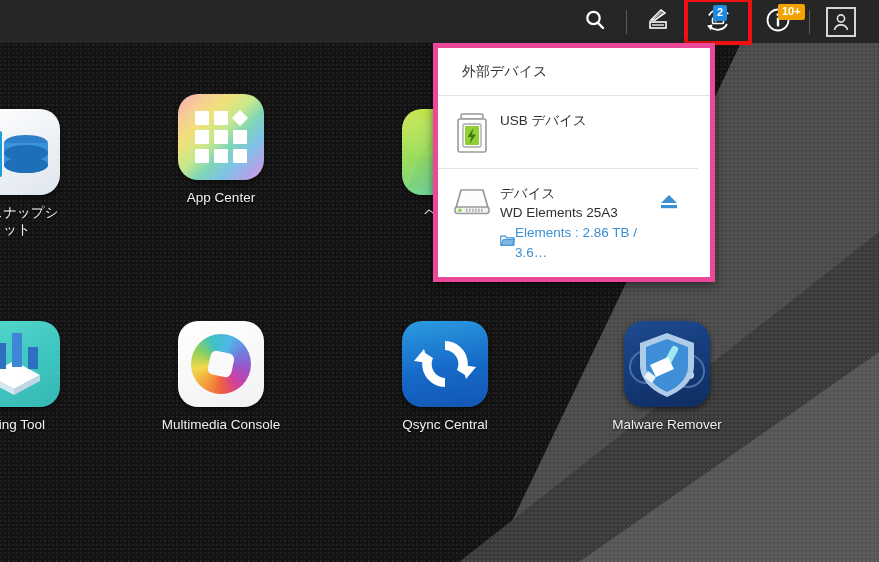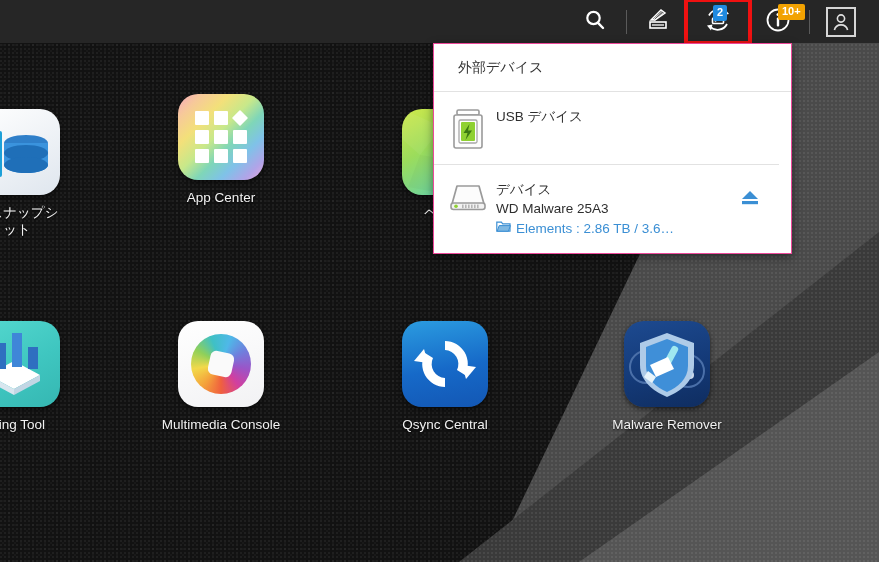--- a/index.html
+++ b/index.html
@@ -130,44 +130,44 @@
   .badge-orange { background: #f2a201; left: 22px; top: 4px; }
   #ext-dev-btn { outline: 4px solid #ef1111; outline-offset: -2px; margin: 0 6px; width: 64px; }
   #avatar-box {
     width: 30px; height: 30px; border: 2px solid #d6d6d6;
     display: flex; align-items: center; justify-content: center;
   }
   #topbar-right-pad { width: 16px; }
 
   
   #ext-panel {
-    position: absolute; left: 433px; top: 43px; width: 359px;
+    position: absolute; left: 433px; top: 43px; width: 282px;
     background: #ffffff;
-    border: 1px solid #ec4899;
+    border: 5px solid #ec4899;
     box-shadow: 0 3px 9px rgba(0,0,0,0.45);
     z-index: 30;
   }
   #ext-panel-title {
     padding: 15px 0 14px 24px;
     font-size: 14px; color: #333;
     border-bottom: 1px solid #e2e2e2;
   }
   .dev-row {
     display: flex; align-items: flex-start;
     padding: 14px 12px 14px 6px;
     min-height: 64px;
   }
   .dev-row + .dev-row { border-top: 1px solid #e2e2e2; margin: 0 12px 0 0; }
   .dev-icon { width: 56px; flex: 0 0 56px; display: flex; justify-content: center; padding-top: 2px; }
   .dev-text { flex: 1 1 auto; padding-top: 1px; }
   .dev-kind { font-size: 13.5px; color: #2e2e2e; line-height: 19px; }
   .dev-name { font-size: 13.5px; color: #2e2e2e; line-height: 20px; }
   .dev-vol {
     font-size: 13.5px; color: #3b8fd4; line-height: 20px;
-    display: flex; align-items: center; gap: 5px; cursor: pointer;
+    display: flex; align-items: center; cursor: pointer;
   }
   .eject-btn {
     flex: 0 0 34px; display: flex; align-items: center; justify-content: center;
     padding-top: 10px; cursor: pointer;
   }
 </style>
 </head>
 <body>
 
 <div id="desktop">
@@ -376,21 +376,21 @@
           <rect x="17" y="23.6" width="1.6" height="3.6"></rect>
           <rect x="20" y="23.6" width="1.6" height="3.6"></rect>
           <rect x="23" y="23.6" width="1.6" height="3.6"></rect>
           <rect x="26" y="23.6" width="1.6" height="3.6"></rect>
           <rect x="29" y="23.6" width="1.6" height="3.6"></rect>
         </g>
       </svg>
     </div>
     <div class="dev-text">
       <div class="dev-kind">デバイス</div>
-      <div class="dev-name">WD Malware 25A3</div>
+      <div class="dev-name">WD Elements 25A3</div>
       <div class="dev-vol">
         <span>
           <svg width="15" height="13" viewBox="0 0 15 13">
             <path d="M0.8 2.2 h4.6 l1.3 1.6 h7.3 v7.4 H0.8 Z" fill="none" stroke="#3b8fd4" stroke-width="1.2"></path>
             <path d="M3.2 5.6 h11.2 l-2 5.6 H1.2 Z" fill="#7fb8e2" stroke="#3b8fd4" stroke-width="1"></path>
           </svg>
         </span>
         <span>Elements : 2.86 TB / 3.6…</span>
       </div>
     </div>

